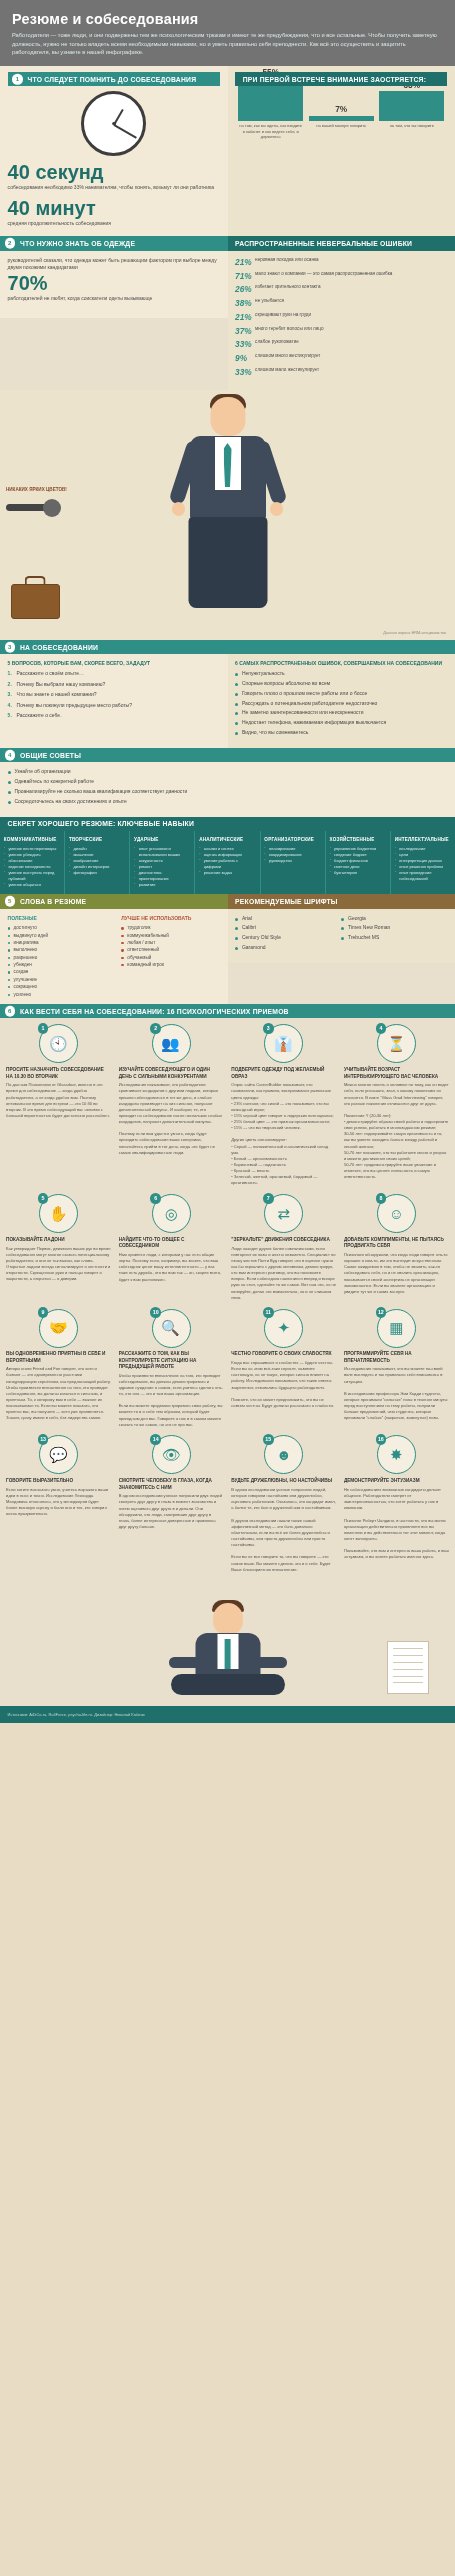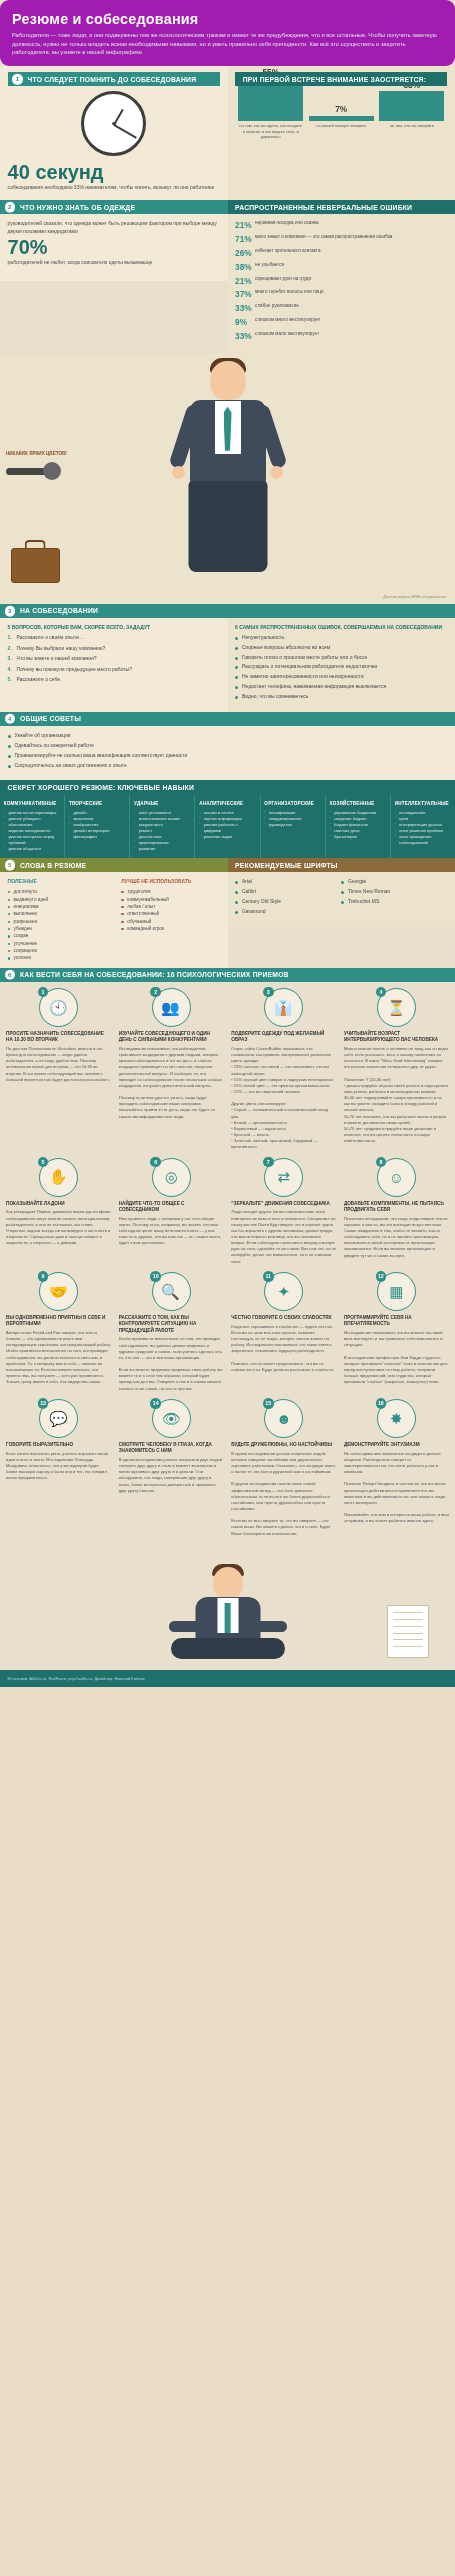--- a/index.html
+++ b/index.html
@@ -6,24 +6,23 @@
   body {
     width: 455px;
     font-family: "Liberation Sans", sans-serif;
     background: #e8dcc4;
     color: #3d3d3d;
   }
   .page { width: 455px; position: relative; background: #e8e0cc; }
 
   
   .header {
-    background: #a21caf;
+    background: #737373;
     color: #fff;
     padding: 10.6px 12px 9px 12px;
-    border-radius: 9px;
   }
   .header h1 { font-size: 14.4px; font-weight: bold; letter-spacing: 0.2px; }
   .header p { font-size: 5.7px; line-height: 1.5; margin-top: 4.6px; color: #d7ece9; }
   .band {
     background: #2f8f86;
     color: #fff;
     font-size: 6.8px;
     font-weight: bold;
     padding: 3.8px 7.6px 3.8px 20px;
     position: relative;
@@ -84,21 +83,21 @@
 
   
   .barchart { display: flex; align-items: flex-end; gap: 5.3px; height: 55px; padding: 0 3px; }
   .barcol { flex: 1; display: flex; flex-direction: column; justify-content: flex-end; align-items: center; }
   .barcol .v { font-size: 8.3px; font-weight: bold; color: #3d3d3d; margin-bottom: 1.5px; }
   .bar { width: 100%; background: #2f8f86; }
   .barlbl { font-size: 4px; line-height: 1.35; text-align: center; margin-top: 2.3px; color: #555; min-height: 18px; }
 
   
   .prow { display: flex; align-items: flex-start; margin-bottom: 3.8px; }
-  .prow .pct { width: 20px; font-size: 8.3px; font-weight: bold; color: #2f8f86; flex: none; }
+  .prow .pct { width: 20px; font-size: 8.3px; font-weight: bold; color: #2f8f86; flex: none; font-style: italic; }
   .prow .ptxt { font-size: 4.6px; line-height: 1.4; color: #4d4d4d; }
 
   
   .person { position: relative; width: 100%; height: 250px; background: #ece3cd; }
   .head { position:absolute; width:35px; height:39px; background:#f4c9a0; border-radius:16.7px 16.7px 15px 15px; left:50%; transform:translateX(-50%); top:7.6px;}
   .hair { position:absolute; width:36px; height:15px; background:#5a3a22; border-radius:18px 18px 4.6px 4.6px; left:50%; transform:translateX(-50%); top:4.6px;}
   .torso { position:absolute; width:76px; height:83px; background:#3f4a5a; left:50%; transform:translateX(-50%); top:46px; border-radius:10.6px 10.6px 3px 3px;}
   .shirt { position:absolute; width:26px; height:53px; background:#fff; left:50%; transform:translateX(-50%); top:47px;}
   .tie { position:absolute; width:8.3px; height:44px; background:#2f8f86; left:50%; transform:translateX(-50%); top:53px; clip-path: polygon(50% 0,100% 14%,80% 100%,20% 100%,0 14%);}
   .legs { position:absolute; width:79px; height:91px; background:#2f3b49; left:50%; transform:translateX(-50%); top:127px; border-radius:4.6px 4.6px 7.6px 7.6px;}
@@ -190,20 +189,24 @@
       <div class="clock">
         <div class="hand h-hr"></div>
         <div class="hand h-min"></div>
       </div>
       <div style="display:flex;gap:4.6px;margin-top:4.6px;">
         <div style="flex:1;">
           <div class="big">40 секунд</div>
           <div class="lbl">собеседования необходимо 33% нанимателям, чтобы понять, возьмут ли они работника</div>
         </div>
       </div>
+      <div style="margin-top:6px;">
+        <div class="big">40 минут</div>
+        <div class="lbl">средняя продолжительность собеседования</div>
+      </div>
     </div>
 
     <div class="panel alt">
       <div class="band dark" style="padding-left:7.6px;">
         <span>ПРИ ПЕРВОЙ ВСТРЕЧЕ ВНИМАНИЕ ЗАОСТРЯЕТСЯ:</span>
       </div>
       <div class="barchart" id="chart-first-impression">
           <div class="barcol">
             <div class="v">55%</div>
             <div class="bar" style="height:43px"></div>

